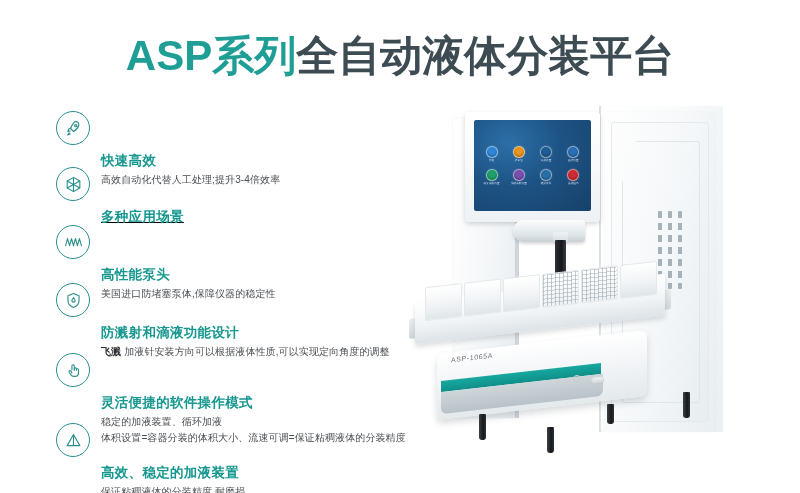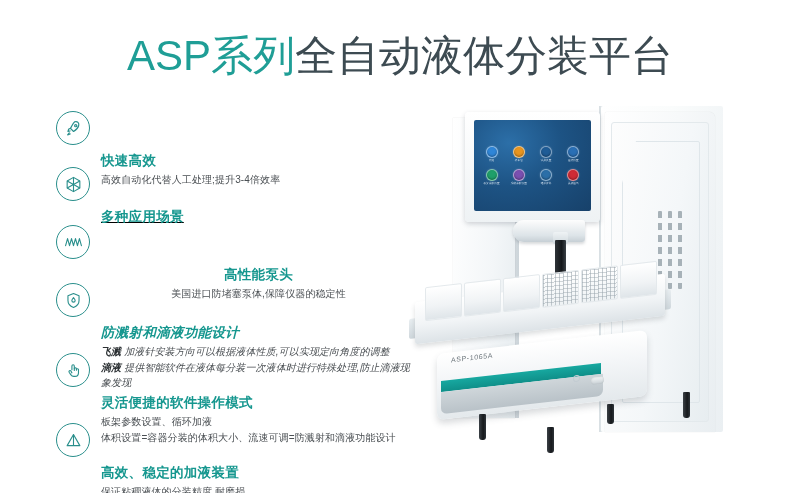--- a/index.html
+++ b/index.html
@@ -8,21 +8,21 @@
     background:#ffffff;
     font-family:"Liberation Sans","DejaVu Sans",sans-serif;
     overflow:hidden;position:relative;
   }
   .page{position:relative;width:800px;height:493px;overflow:hidden;}
 
   
   .title{
     position:absolute;left:0;top:33px;width:800px;
     text-align:center;
-    font-size:42px;font-weight:normal;
+    font-size:42px;font-weight:bold;
     letter-spacing:0px;
     white-space:nowrap;
     line-height:1.1;
   }
   .title .t-teal{color:#1f9e96;}
   .title .t-dark{color:#3d4b52;}
 
   
   .features{
     position:absolute;left:56px;top:108px;width:360px;
@@ -48,22 +48,22 @@
   .feat .s{
     color:#4a4f53;font-size:10px;line-height:1.45;
     letter-spacing:.1px;
   }
   .feat .s.row{margin-top:2px;}
   .feat .s b{color:#2b3033;font-weight:bold;margin-right:3px;}
 
   
   .feat.f1{height:48px;}
   .feat.f2{height:50px;text-decoration:underline;}
-  .feat.f3{height:50px;text-align:center;}
-  .feat.f4{height:62px;font-style:italic;}
+  .feat.f3{height:50px;}
+  .feat.f4{height:62px;}
   .feat.f5{height:62px;}
   .feat.f6{height:46px;}
 
   
   .machine{position:absolute;left:395px;top:92px;width:400px;height:380px;}
 
   
   .tower-back{
     position:absolute;left:210px;top:20px;width:110px;height:320px;
     background:linear-gradient(100deg,#ffffff 0%,#f7f9fa 45%,#e9eef1 100%);
@@ -294,38 +294,35 @@
         <svg width="19" height="19" viewBox="0 0 24 24" fill="none" stroke="#2a8f8c" stroke-width="1.4" stroke-linecap="round" stroke-linejoin="round">
           <path d="M12 3.2 19 6v6c0 4.3-3 7.3-7 8.8-4-1.5-7-4.5-7-8.8V6z"></path>
           <path d="M12 8.3c1.3 1.6 2.1 2.6 2.1 3.6a2.1 2.1 0 0 1-4.2 0c0-1 0.8-2 2.1-3.6z"></path>
         </svg>
       </div>
       <div class="txt">
         <div class="h">防溅射和滴液功能设计</div>
         <div class="s row">
           <b>飞溅</b><span>加液针安装方向可以根据液体性质,可以实现定向角度的调整</span>
         </div>
-        <div class="s row">
-          <b>滴液</b><span>提供智能软件在液体每分装一次液体时进行特殊处理,防止滴液现象发现</span>
-        </div>
       </div>
     </div>
 
     <div class="feat f5">
       <div class="ic">
         <svg width="19" height="19" viewBox="0 0 24 24" fill="none" stroke="#2a8f8c" stroke-width="1.4" stroke-linecap="round" stroke-linejoin="round">
           <path d="M10 11V6.2a1.5 1.5 0 0 1 3 0V12"></path>
           <path d="M13 9.6a1.4 1.4 0 0 1 2.7 0v2"></path>
           <path d="M15.7 10.6a1.4 1.4 0 0 1 2.6 0v4.2c0 2.6-1.8 4.6-4.4 4.6h-1.6c-2 0-2.9-0.9-3.8-2.2l-2-3a1.4 1.4 0 0 1 2.2-1.7L10 15"></path>
         </svg>
       </div>
       <div class="txt">
         <div class="h">灵活便捷的软件操作模式</div>
-        <div class="s row">板架参数设置、循环加液</div>
-        <div class="s row">体积设置=容器分装的体积大小、流速可调=防溅射和滴液功能设计</div>
+        <div class="s row">稳定的加液装置、循环加液</div>
+        <div class="s row">体积设置=容器分装的体积大小、流速可调=保证粘稠液体的分装精度</div>
       </div>
     </div>
 
     <div class="feat f6">
       <div class="ic">
         <svg width="19" height="19" viewBox="0 0 24 24" fill="none" stroke="#2a8f8c" stroke-width="1.4" stroke-linejoin="round">
           <path d="M12 4.5 20 18.5H4z"></path>
           <path d="M12 4.5V18.5"></path>
         </svg>
       </div>

